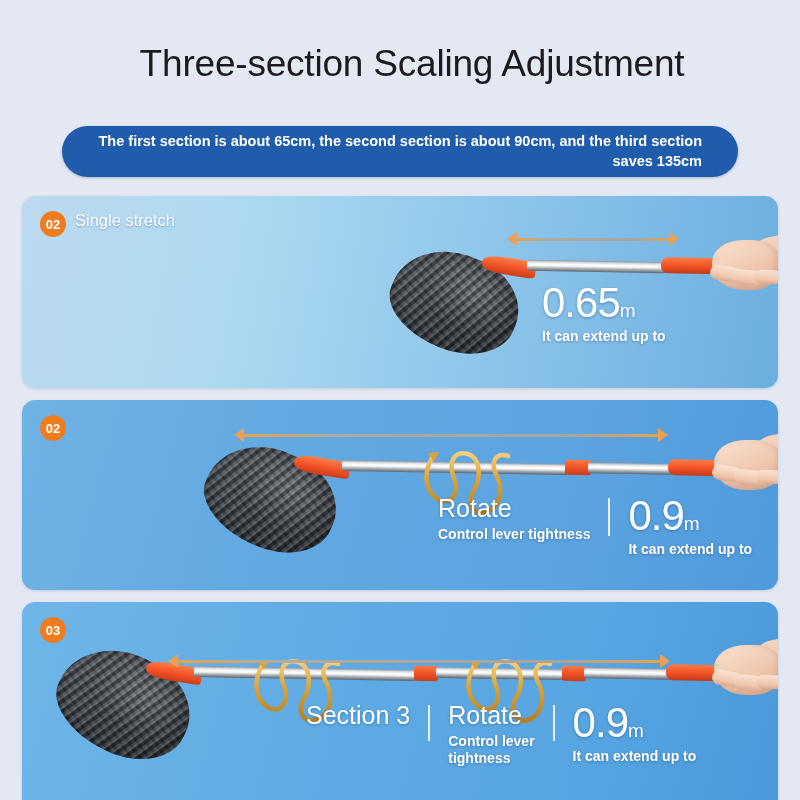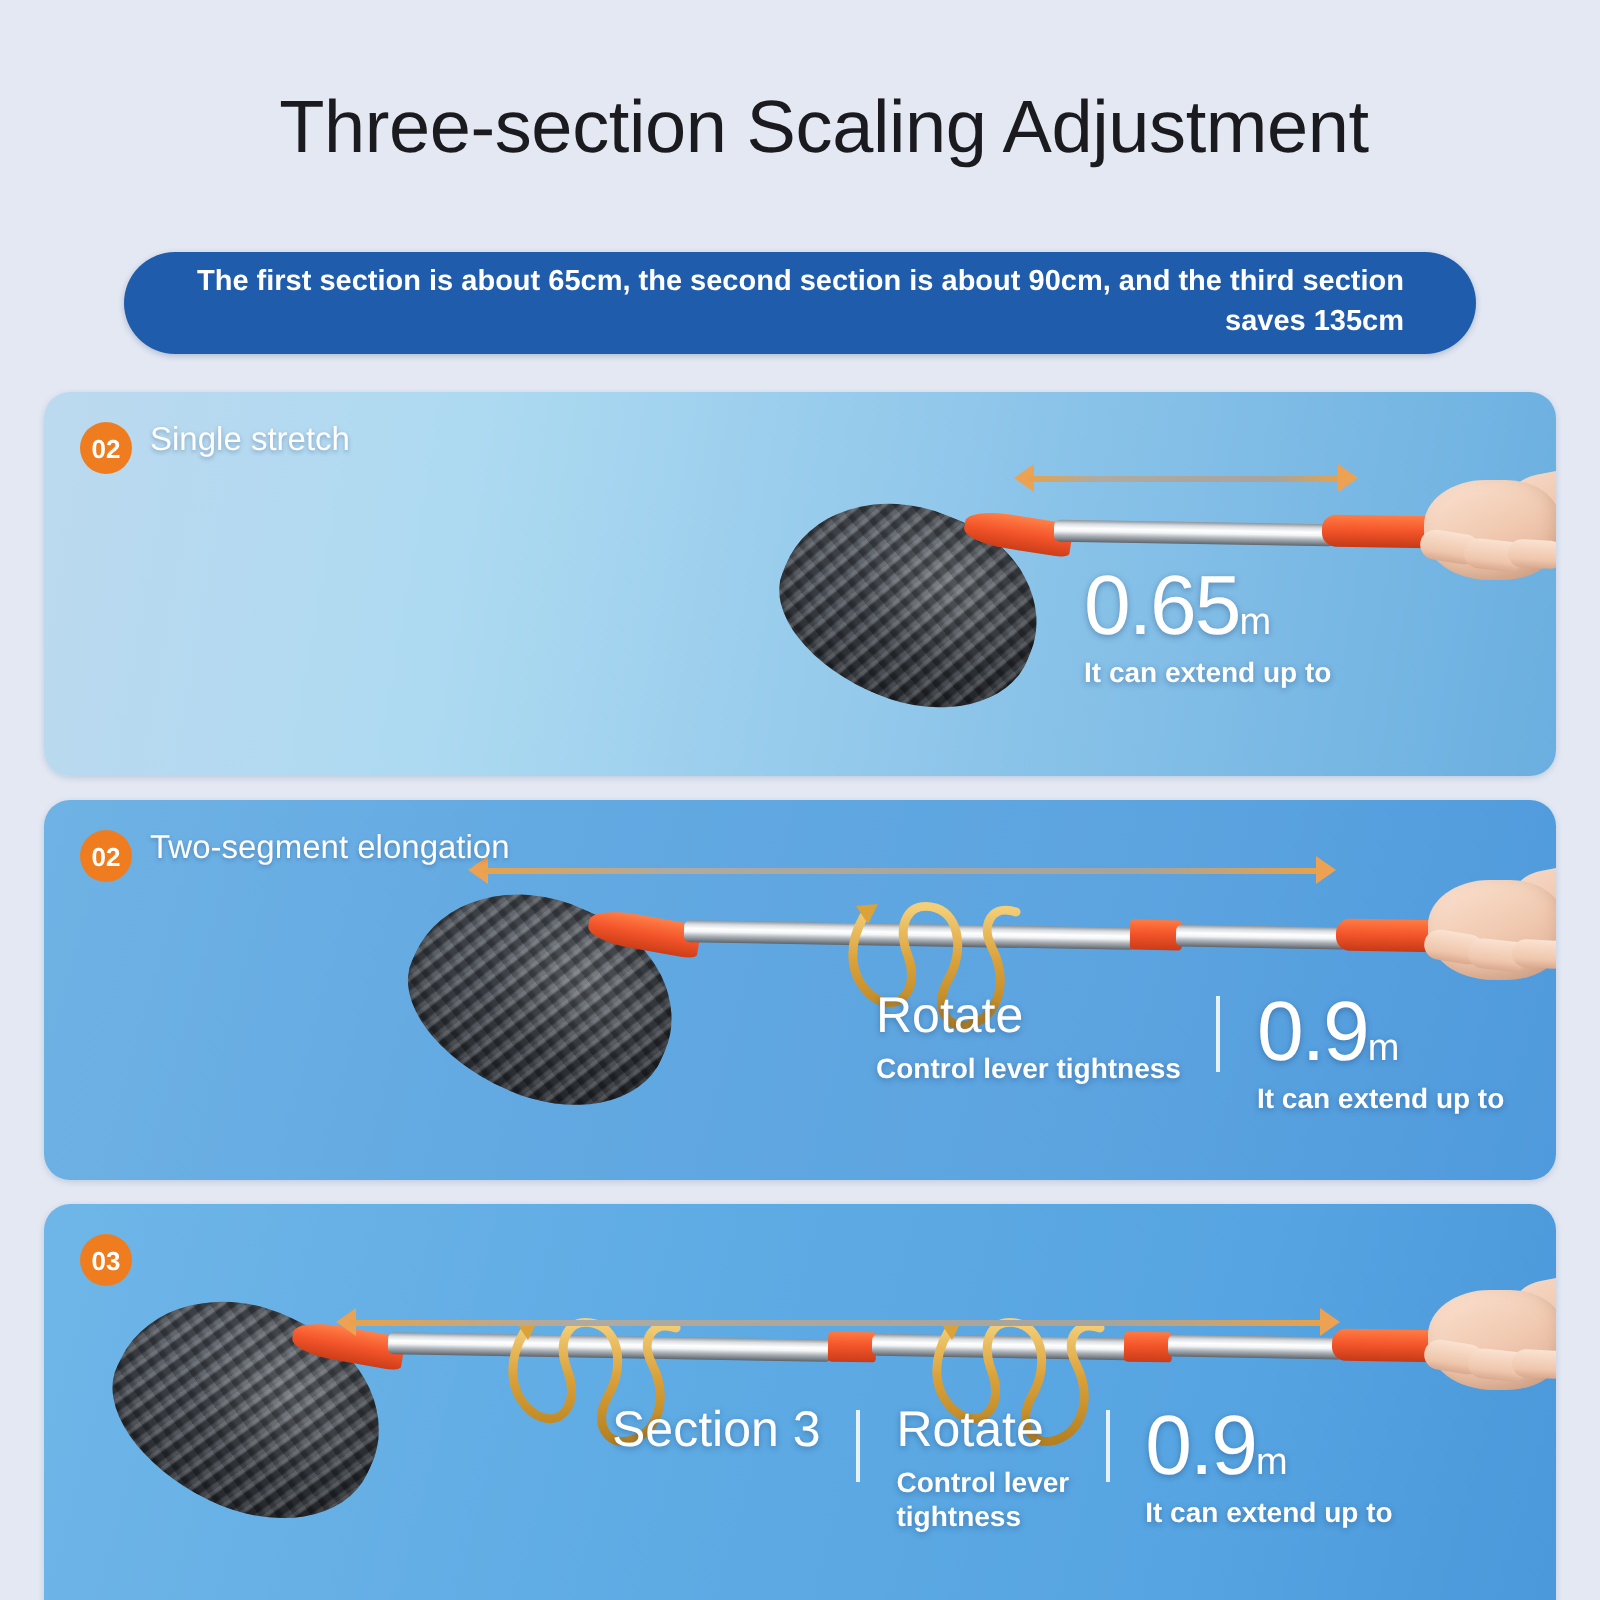--- a/index.html
+++ b/index.html
@@ -312,21 +312,20 @@
       </div>
       <div class="sub">It can extend up to</div>
     </div>
   </div>
 </section>
 
 <section class="panel panel-2">
 
   <div class="step-label">
     <span class="step-badge">02</span>
-    <span class="step-text">Two-segment elongation</span>
   </div>
 
   <div class="mop" style="left:0;top:0;right:0;bottom:0;">
 
     <div class="mop-head" style="left:182px; top:50px; width:134px; height:98px; transform:rotate(24deg);">
       <div class="fan"></div>
       <div class="strands"></div>
     </div>
 
     <div class="neck" style="left:272px; top:58px; width:56px; height:17px; transform:rotate(10deg);"></div>

